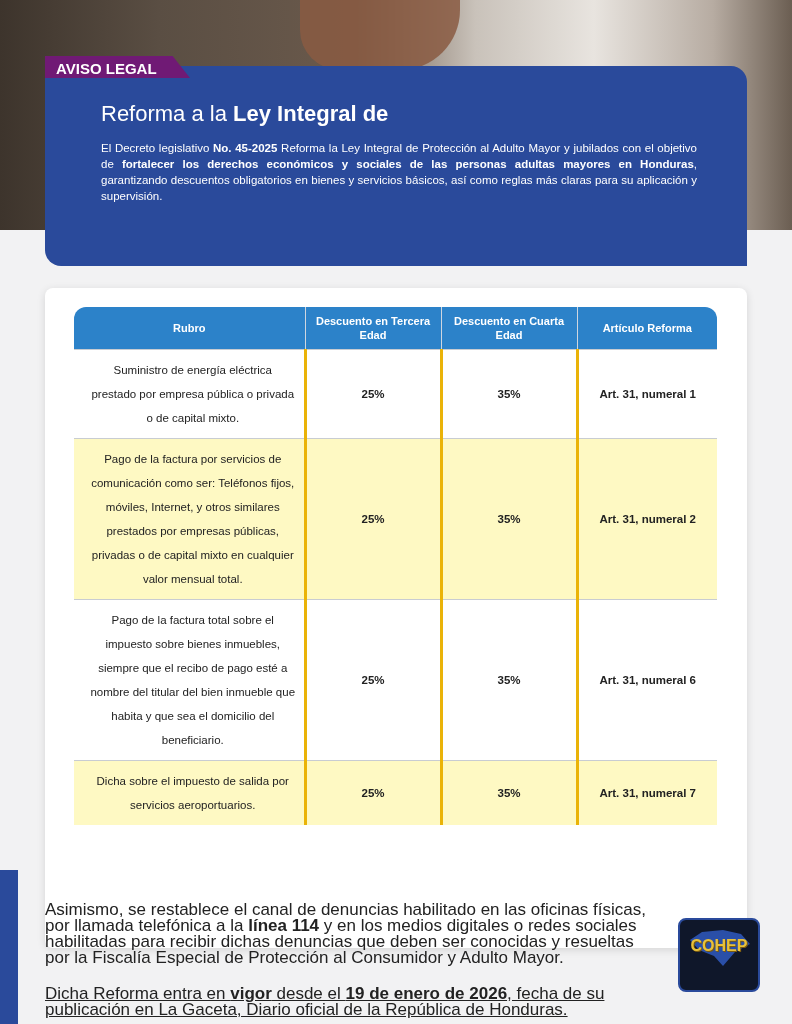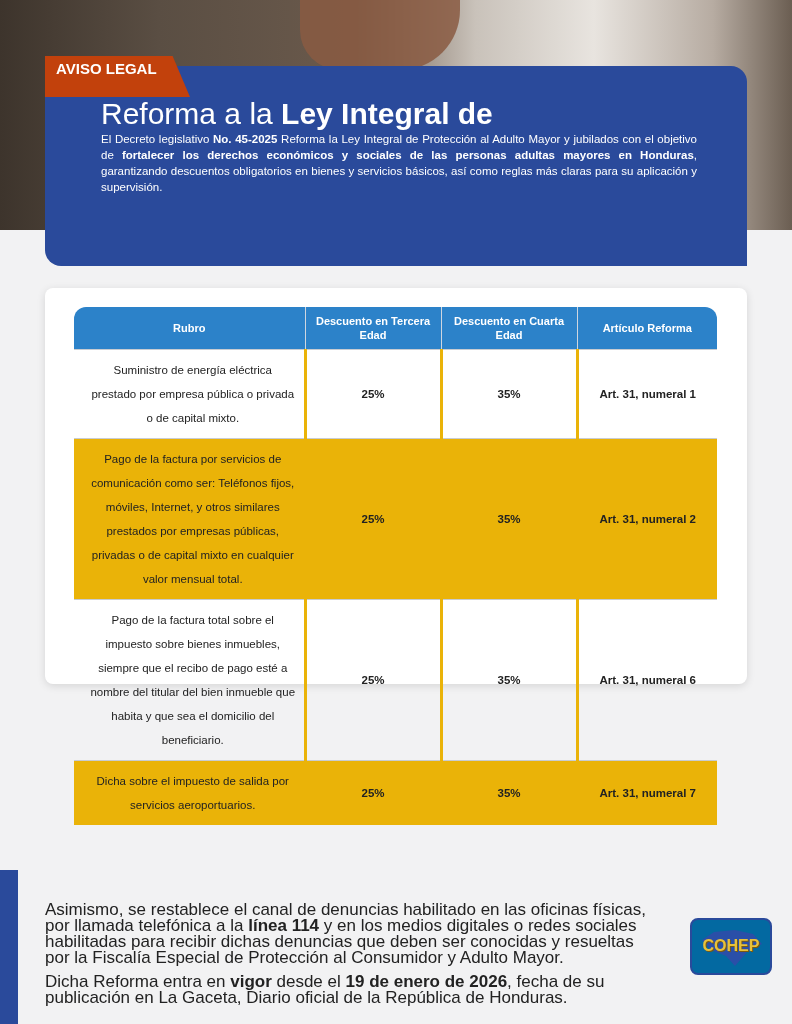--- a/index.html
+++ b/index.html
@@ -1,39 +1,39 @@
 <!DOCTYPE html>
 <html><head>
 <meta charset="utf-8">
 <style>
   * { box-sizing: border-box; margin: 0; padding: 0; }
   body { width: 792px; height: 1024px; background: #f2f2f3; font-family: "Liberation Sans", sans-serif; position: relative; overflow: hidden; }
   .hero { position: absolute; left: 0; top: 0; width: 792px; height: 230px;
     background: linear-gradient(90deg, #3d342c 0%, #5a4e43 20%, #6b5a4c 45%, #c9c2ba 60%, #e8e4df 75%, #b7aca2 90%, #6b5e52 100%); }
   .hero .skin { position: absolute; left: 300px; top: 0; width: 160px; height: 70px; border-radius: 0 0 60px 40px; background: #8a5a42; opacity: .85; }
-  .tag { position: absolute; left: 45px; top: 56px; height: 41px; width: 145px; background: #c2410c; clip-path: polygon(0 0, 88% 0, 100% 100%, 0 100%); color: #fff; font-weight: bold; font-size: 15px; padding: 4px 0 0 11px; z-index: 3; }
+  .tag { position: absolute; left: 45px; top: 56px; height: 22px; width: 145px; background: #701a75; clip-path: polygon(0 0, 88% 0, 100% 100%, 0 100%); color: #fff; font-weight: bold; font-size: 15px; padding: 4px 0 0 11px; z-index: 3; }
   .banner { position: absolute; left: 45px; top: 66px; width: 702px; height: 200px; background: #2a4a9b; border-radius: 0 16px 0 16px; z-index: 2; padding: 32px 50px 0 56px; color: #fff; }
-  .title { font-size: 30px; line-height: 32px; }
+  .title { font-size: 22px; line-height: 32px; }
   .title .light { font-weight: normal; }
   .title .bold { font-weight: bold; }
-  .intro { margin-top: 1px; font-size: 11.5px; line-height: 16px; text-align: justify; }
-  .card { position: absolute; left: 45px; top: 288px; width: 702px; height: 396px; background: #fff; border-radius: 8px; box-shadow: 0 2px 8px rgba(0,0,0,.12); }
+  .intro { margin-top: 10px; font-size: 11.5px; line-height: 16px; text-align: justify; }
+  .card { position: absolute; left: 45px; top: 288px; width: 702px; height: 660px; background: #fff; border-radius: 8px; box-shadow: 0 2px 8px rgba(0,0,0,.12); }
   table { position: absolute; left: 29px; top: 19px; width: 643px; border-collapse: collapse; font-size: 11.5px; color: #222; }
   th { background: #2c82c9; color: #fff; font-weight: bold; font-size: 11px; height: 42px; line-height: 14px; border-left: 1px solid #cfd6e0; }
   th:first-child { border-left: none; }
   th.last { border-top-right-radius: 12px; }
   td { border-left: 3px solid #eab308; border-top: 1px solid #c8ccd2; vertical-align: middle; }
   td:first-child { border-left: none; padding: 8px 8px 8px 16px; line-height: 24px; width: 231px; text-align: center; }
   td.c { text-align: center; font-weight: bold; width: 136px; }
   td.art { width: 140px; }
-  tr.alt td { background: #eab308; }
+  tr.alt td { background: #fef9c3; }
   .footer-bar { position: absolute; left: 0; top: 870px; width: 18px; height: 154px; background: #2a4a9b; }
   .footer { position: absolute; left: 45px; top: 902px; width: 605px; font-size: 17px; line-height: 16px; color: #222; }
-  .footer p + p { margin-top: 8px; }
-  .logo { position: absolute; left: 678px; top: 918px; width: 82px; height: 57px; border: 2.5px solid #2a4a9b; border-radius: 8px; background: #0369a1; overflow: hidden; margin-left: 12px; }
+  .footer p + p { margin-top: 20px; text-decoration: underline; }
+  .logo { position: absolute; left: 678px; top: 918px; width: 82px; height: 74px; border: 2.5px solid #2a4a9b; border-radius: 8px; background: #0f172a; overflow: hidden; }
   .logo .map { position: absolute; left: 10px; top: 8px; width: 60px; height: 40px; background: #2a4fa8; clip-path: polygon(0 30%, 20% 10%, 55% 5%, 85% 15%, 100% 40%, 75% 60%, 55% 95%, 40% 70%, 15% 55%); }
   .logo .txt { position: absolute; left: 0; width: 100%; top: 17px; text-align: center; font-weight: bold; font-size: 16px; color: #e8c13a; text-shadow: 1px 1px 0 #7a5a10; }
 </style>
 </head>
 <body>
 
 <div class="hero">
     <div class="skin"></div>
   </div>
 <div class="tag">AVISO LEGAL</div>

